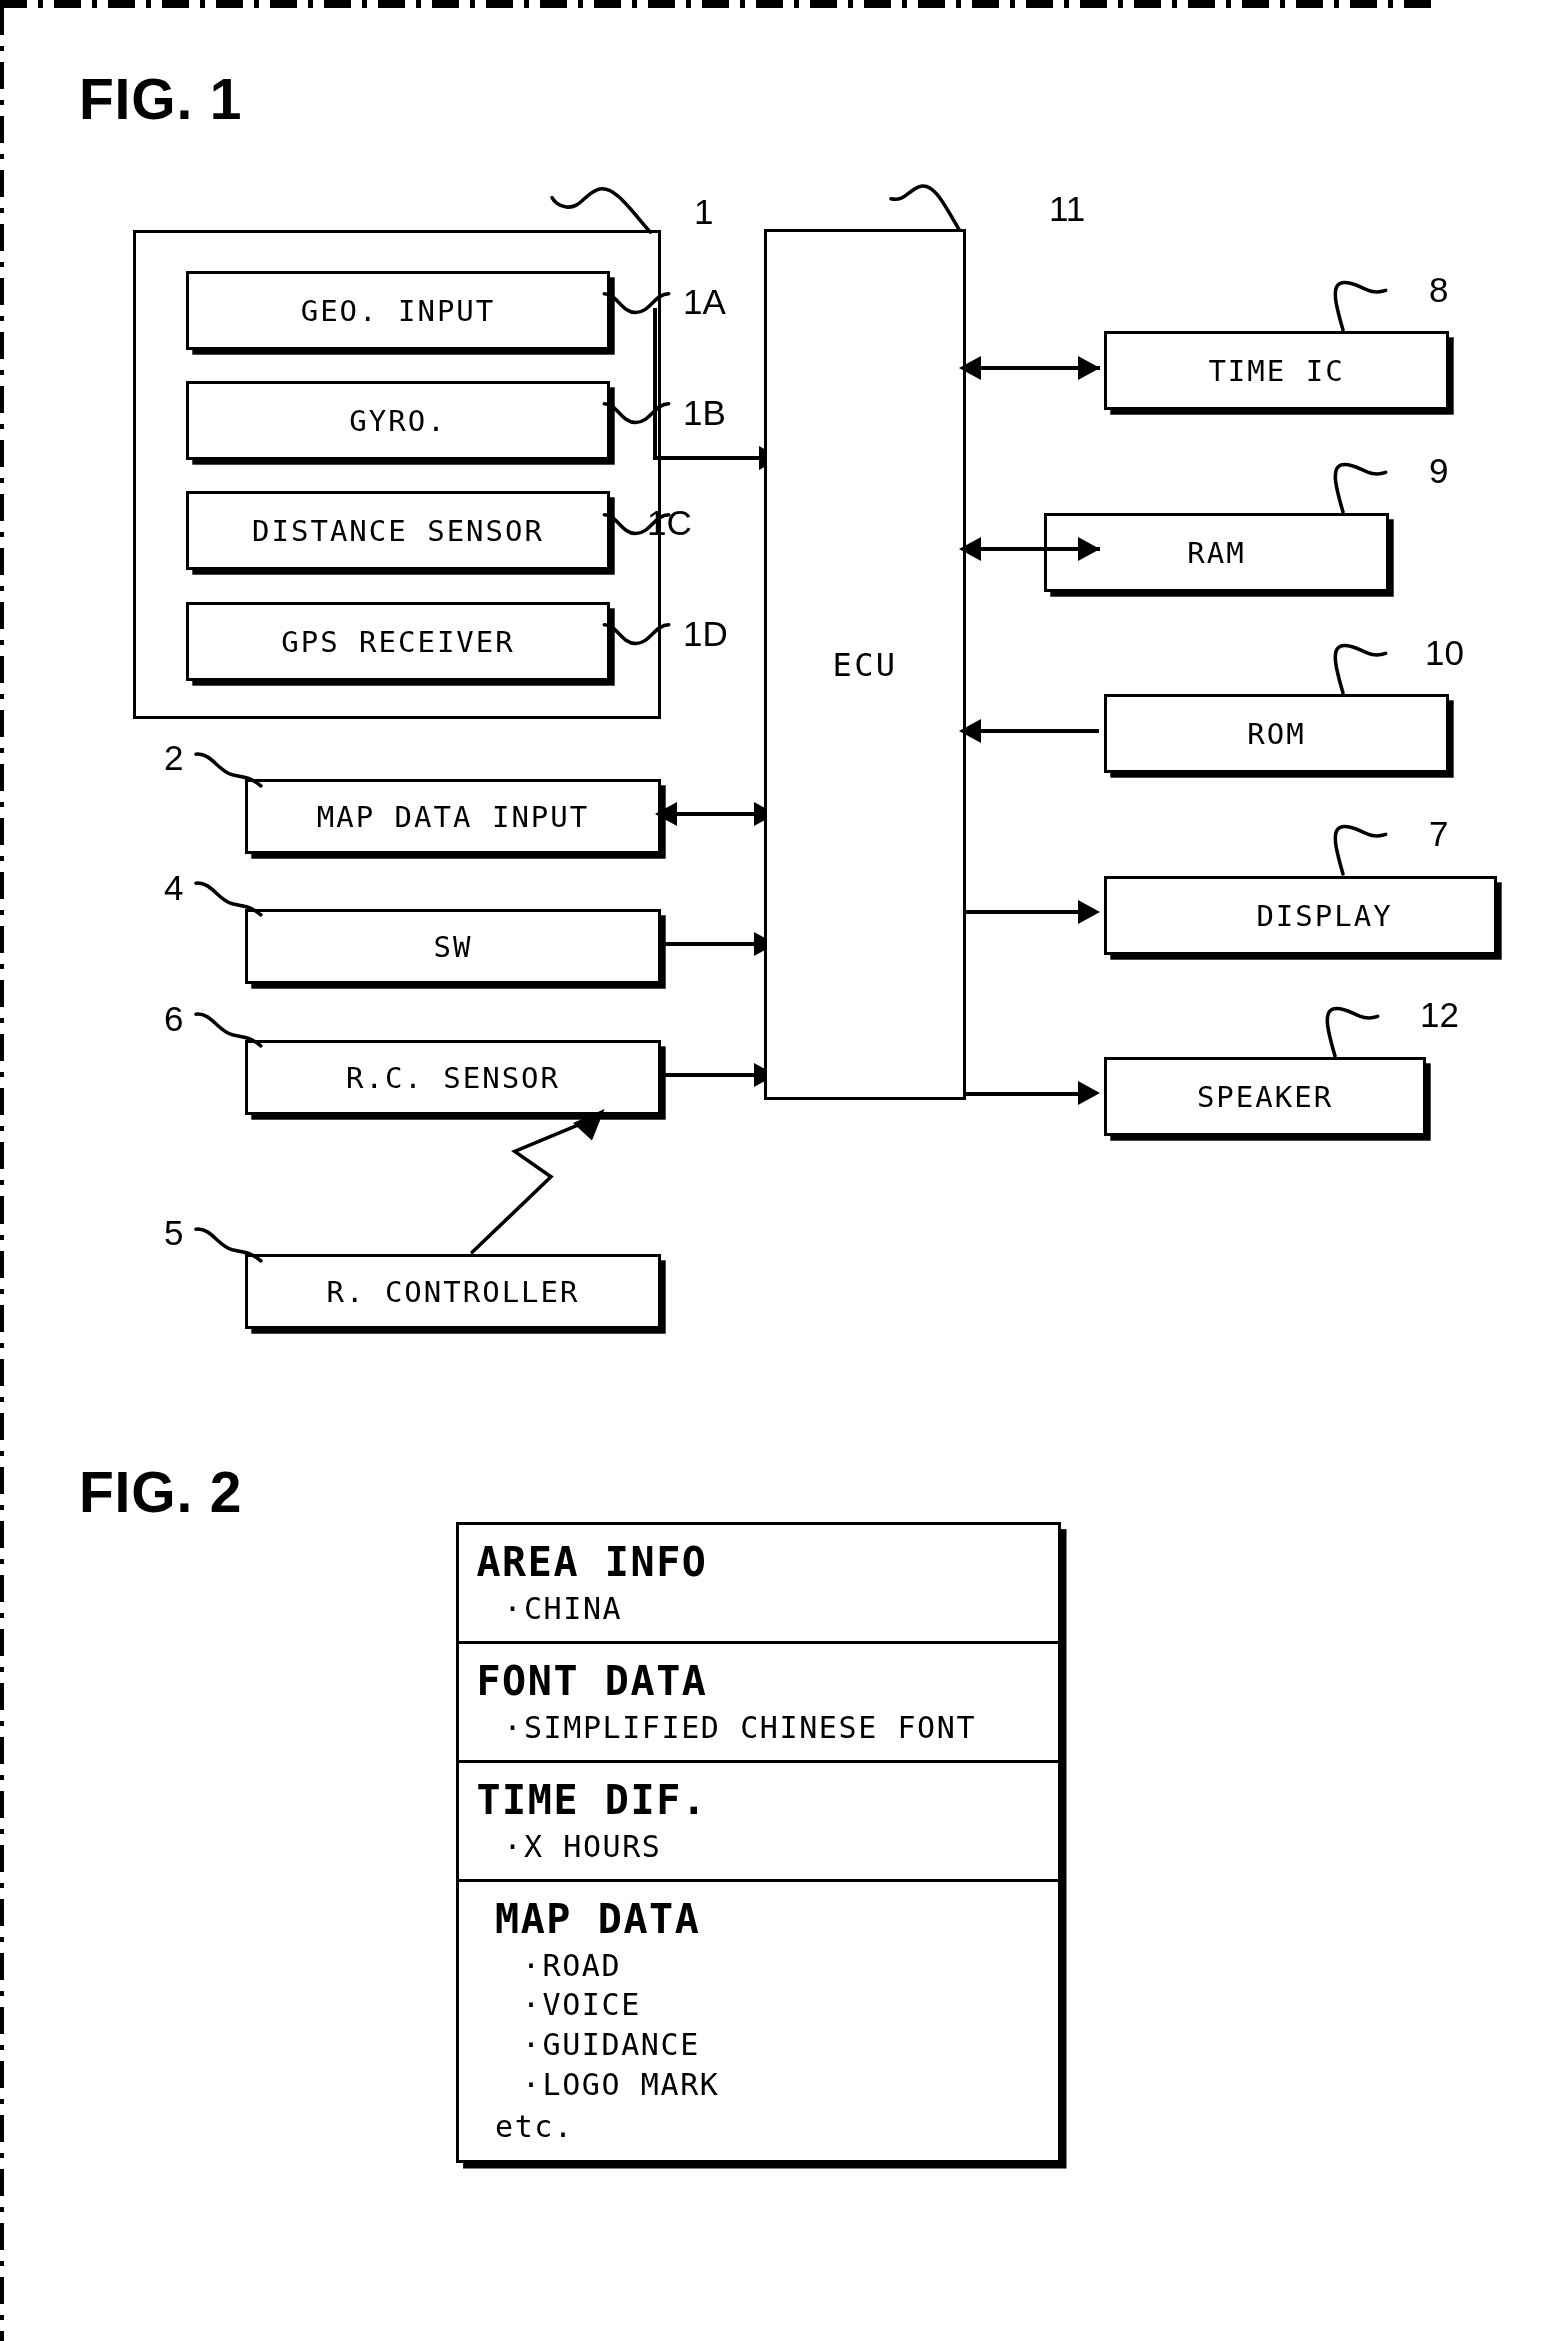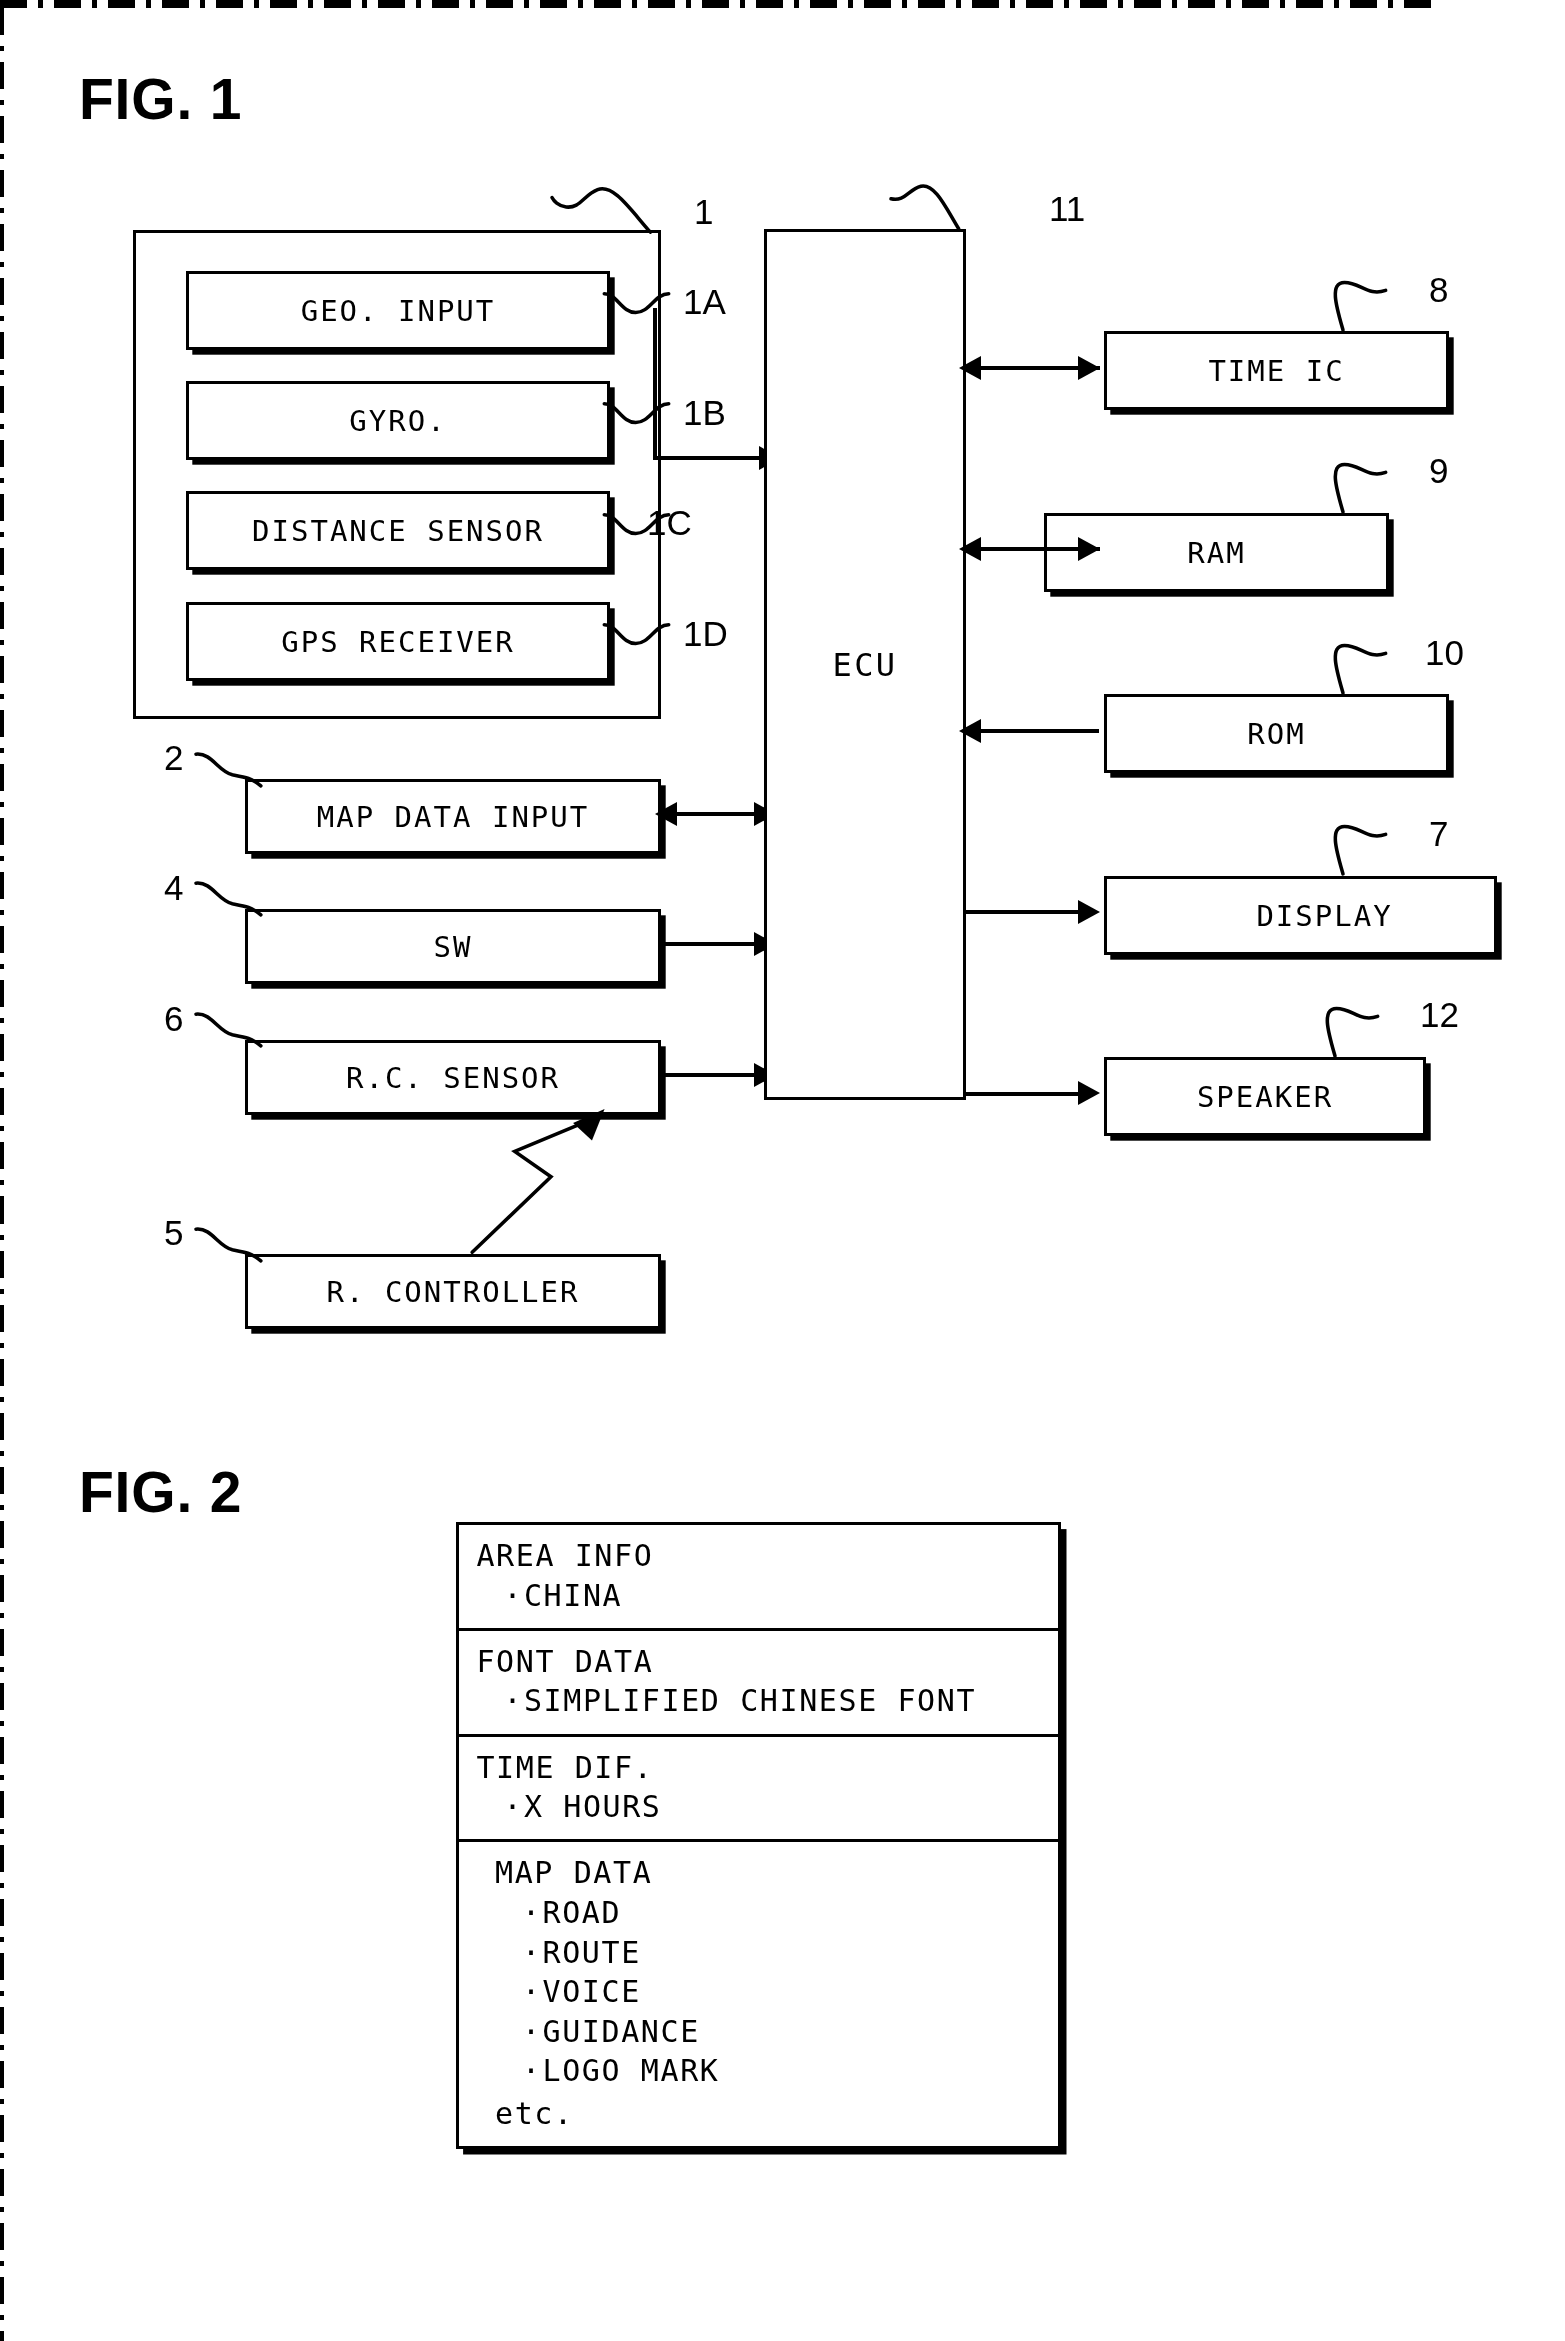--- a/index.html
+++ b/index.html
@@ -39,21 +39,21 @@
          border-right:22px solid #000;}
 
   svg.lead{position:absolute;overflow:visible;}
   svg.lead path{fill:none;stroke:#000;stroke-width:4.5;stroke-linecap:round;}
 
   
   .f2wrap{position:absolute;border:3.2px solid #000;background:#fff;
           box-shadow:6.3px 6.3px 0 -0.8px #000;}
   .f2row{border-bottom:3.2px solid #000;padding:11px 0 12.6px 17.4px;}
   .f2row:last-child{border-bottom:none;padding-left:36px;}
-  .f2head{font-size:30px;letter-spacing:1.6px;line-height:1.32;}
+  .f2head{font-size:40px;letter-spacing:1.6px;line-height:1.32;font-weight:bold;}
   .f2item{font-size:30px;letter-spacing:1.6px;line-height:1.32;padding-left:27px;}
   .f2item .bl{display:inline-block;width:20.5px;}
   .f2etc{font-size:30px;letter-spacing:1.6px;line-height:1.32;padding-top:3.2px;}
 </style>
 </head>
 <body>
 
 <div class="fig-title" style="left:79px;top:22px;margin-top:44px;">FIG. 1</div>
 
 <div>
@@ -237,23 +237,20 @@
       <span class="bl">·</span><span>X HOURS</span>
     </div>
   </div>
 
   <div class="f2row">
     <div class="f2head">MAP DATA</div>
     <div class="f2item">
       <span class="bl">·</span><span>ROAD</span>
     </div>
     <div class="f2item">
-      <span class="bl">·</span><span>ROUTE</span>
-    </div>
-    <div class="f2item">
       <span class="bl">·</span><span>VOICE</span>
     </div>
     <div class="f2item">
       <span class="bl">·</span><span>GUIDANCE</span>
     </div>
     <div class="f2item">
       <span class="bl">·</span><span>LOGO MARK</span>
     </div>
     <div class="f2etc">etc.</div>
   </div>

